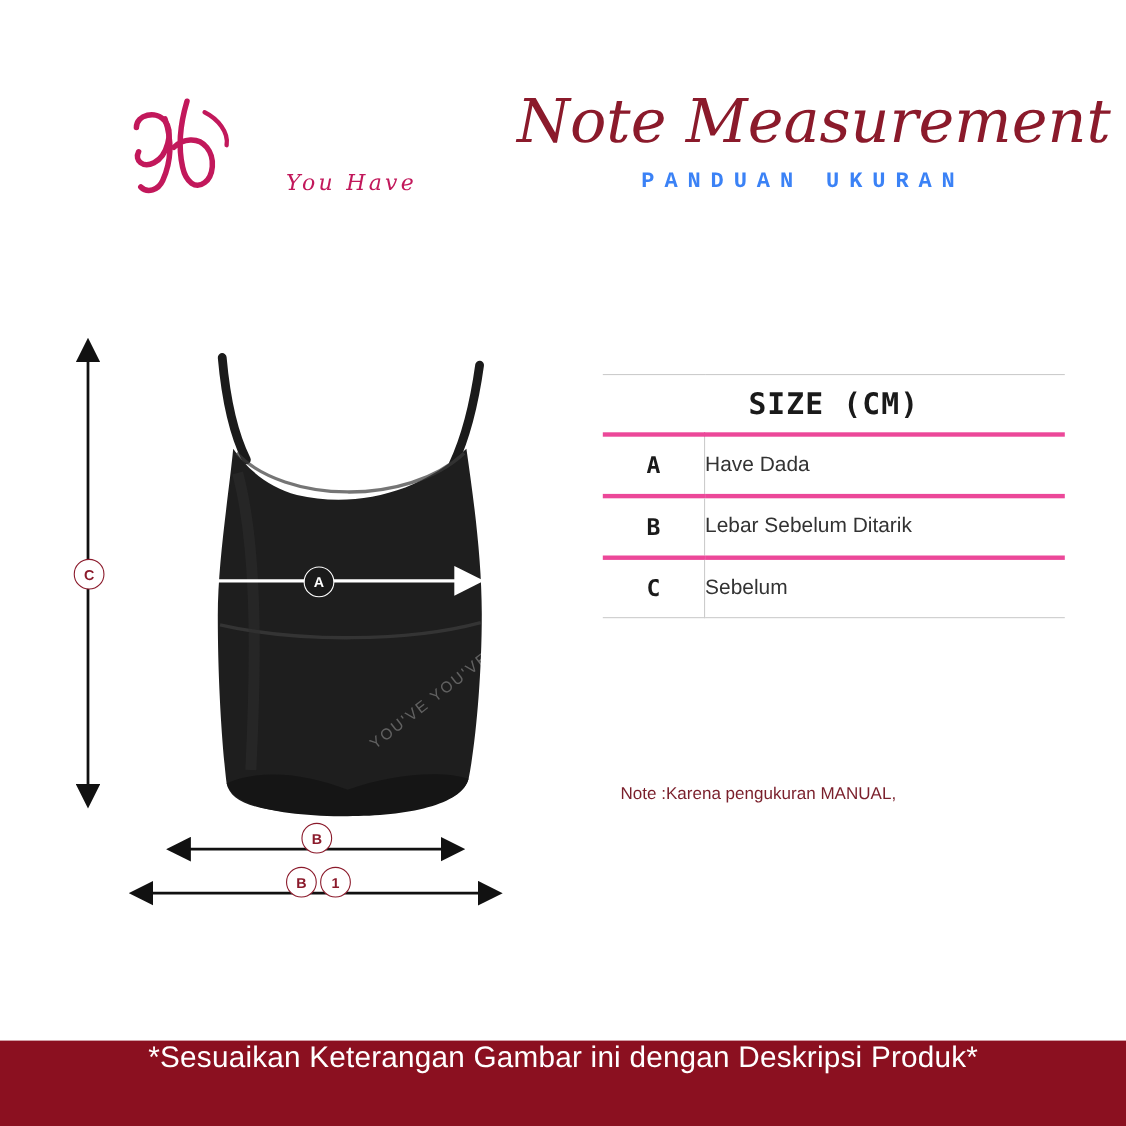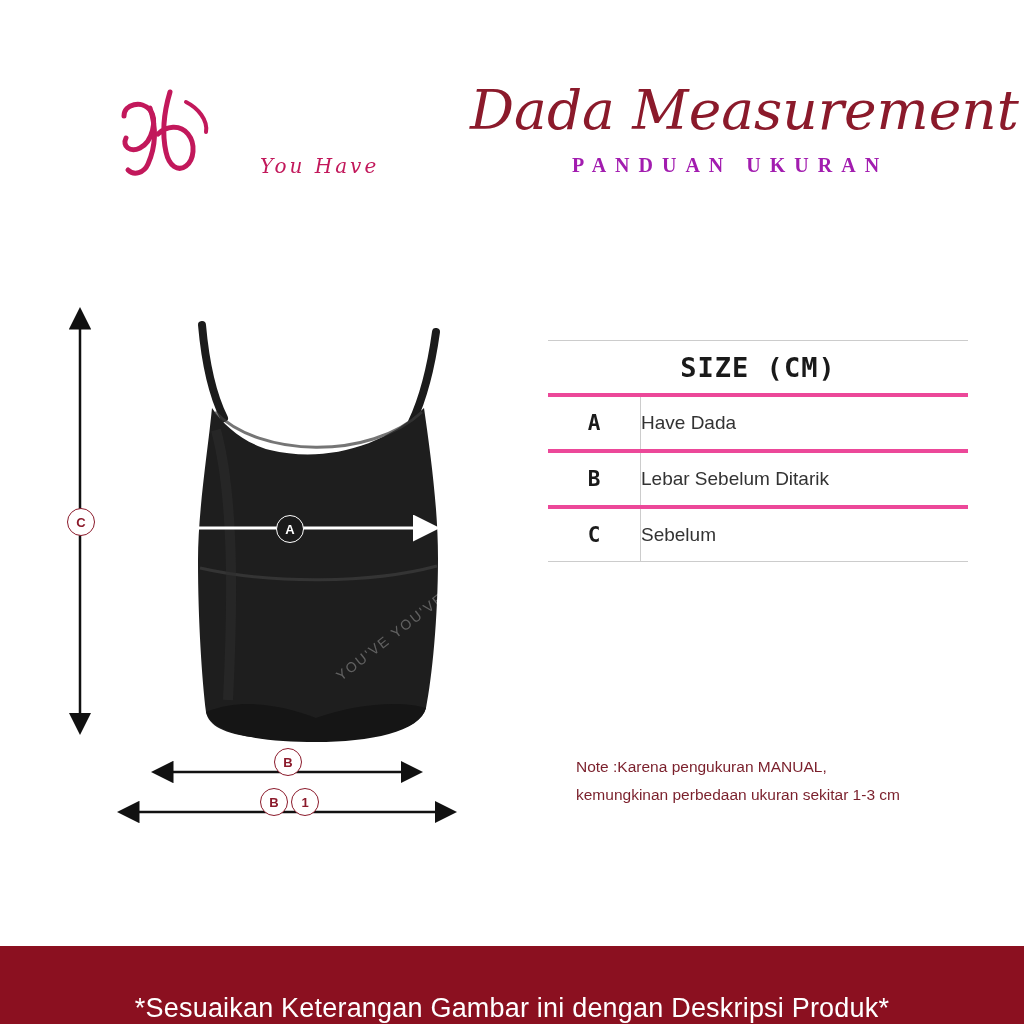--- a/index.html
+++ b/index.html
@@ -69,23 +69,23 @@
   .title-main {
     font-family: "DejaVu Serif", serif;
     font-style: italic;
     font-size: 55px;
     color: #8b1a2b;
     white-space: nowrap;
     letter-spacing: 0px;
   }
   .title-sub {
     margin-top: 12px;
-    font-family: Liberation Serif, serif;
+    font-family: Liberation Mono, monospace;
     font-size: 20px;
-    color: #a21caf;
+    color: #3b82f6;
     letter-spacing: 9px;
     font-weight: bold;
     white-space: nowrap;
   }
 
   
   .diagram {
     position: absolute;
     left: 60px;
     top: 290px;
@@ -183,40 +183,39 @@
   td.col-label {
     padding-left: 22px;
     font-size: 19px;
     color: #333333;
     font-family: "Liberation Sans", sans-serif;
   }
   tr.last-row td { border-bottom: 1px solid #cccccc; }
 
   .note {
     position: absolute;
-    left: 576px;
+    left: 564px;
     top: 708px;
     width: 430px;
     color: #7a1f2b;
     font-size: 15.5px;
     line-height: 28px;
     font-family: "Liberation Sans", sans-serif;
-    margin-top: 45px;
   }
 
   
   .footer {
     position: absolute;
     left: 0;
     bottom: 0;
     width: 1024px;
     height: 78px;
     background: #8b1020;
     display: flex;
-    align-items: flex-end;
+    align-items: flex-start;
     justify-content: center;
   }
   .footer-text {
     color: #ffffff;
     font-size: 27px;
     font-family: "Liberation Sans", sans-serif;
     letter-spacing: 0.2px;
     white-space: nowrap;
   }
 </style>
@@ -232,21 +231,21 @@
         <path d="M38 22 C44 40, 44 60, 36 78 C32 87, 22 90, 16 84" fill="none" stroke="#c2185b" stroke-width="5" stroke-linecap="round"></path>
         <path d="M58 6 C52 26, 50 48, 54 66 C57 80, 66 86, 74 80 C82 74, 84 58, 76 48
                  C68 38, 54 40, 46 48" fill="none" stroke="#c2185b" stroke-width="5" stroke-linecap="round"></path>
         <path d="M74 16 C86 22, 96 34, 94 46" fill="none" stroke="#c2185b" stroke-width="4" stroke-linecap="round"></path>
       </svg>
     </div>
     <div class="logo-youhave">You Have</div>
   </div>
 
   <div class="title-block">
-    <div class="title-main">Dada Measurement</div>
+    <div class="title-main">Note Measurement</div>
     <div class="title-sub">PANDUAN UKURAN</div>
   </div>
 </div>
 
 <div class="diagram">
 
   <svg class="garment-svg" width="400" height="460" viewBox="0 0 400 460">
 
     <path d="M82 25 C86 70, 95 100, 104 118" fill="none" stroke="#1b1b1b" stroke-width="8" stroke-linecap="round"></path>
     <path d="M316 32 C310 75, 300 105, 292 122" fill="none" stroke="#1b1b1b" stroke-width="8" stroke-linecap="round"></path>
@@ -319,18 +318,17 @@
       <tr class="last-row">
         <td class="col-code">C</td>
         <td class="col-label">Sebelum</td>
       </tr>
     </tbody>
   </table>
 </div>
 
 <div class="note">
   <div>Note :Karena pengukuran MANUAL,</div>
-  <div>kemungkinan perbedaan ukuran sekitar 1-3 cm</div>
 </div>
 
 <div class="footer">
   <div class="footer-text">*Sesuaikan Keterangan Gambar ini dengan Deskripsi Produk*</div>
 </div>
 
 </body></html>

